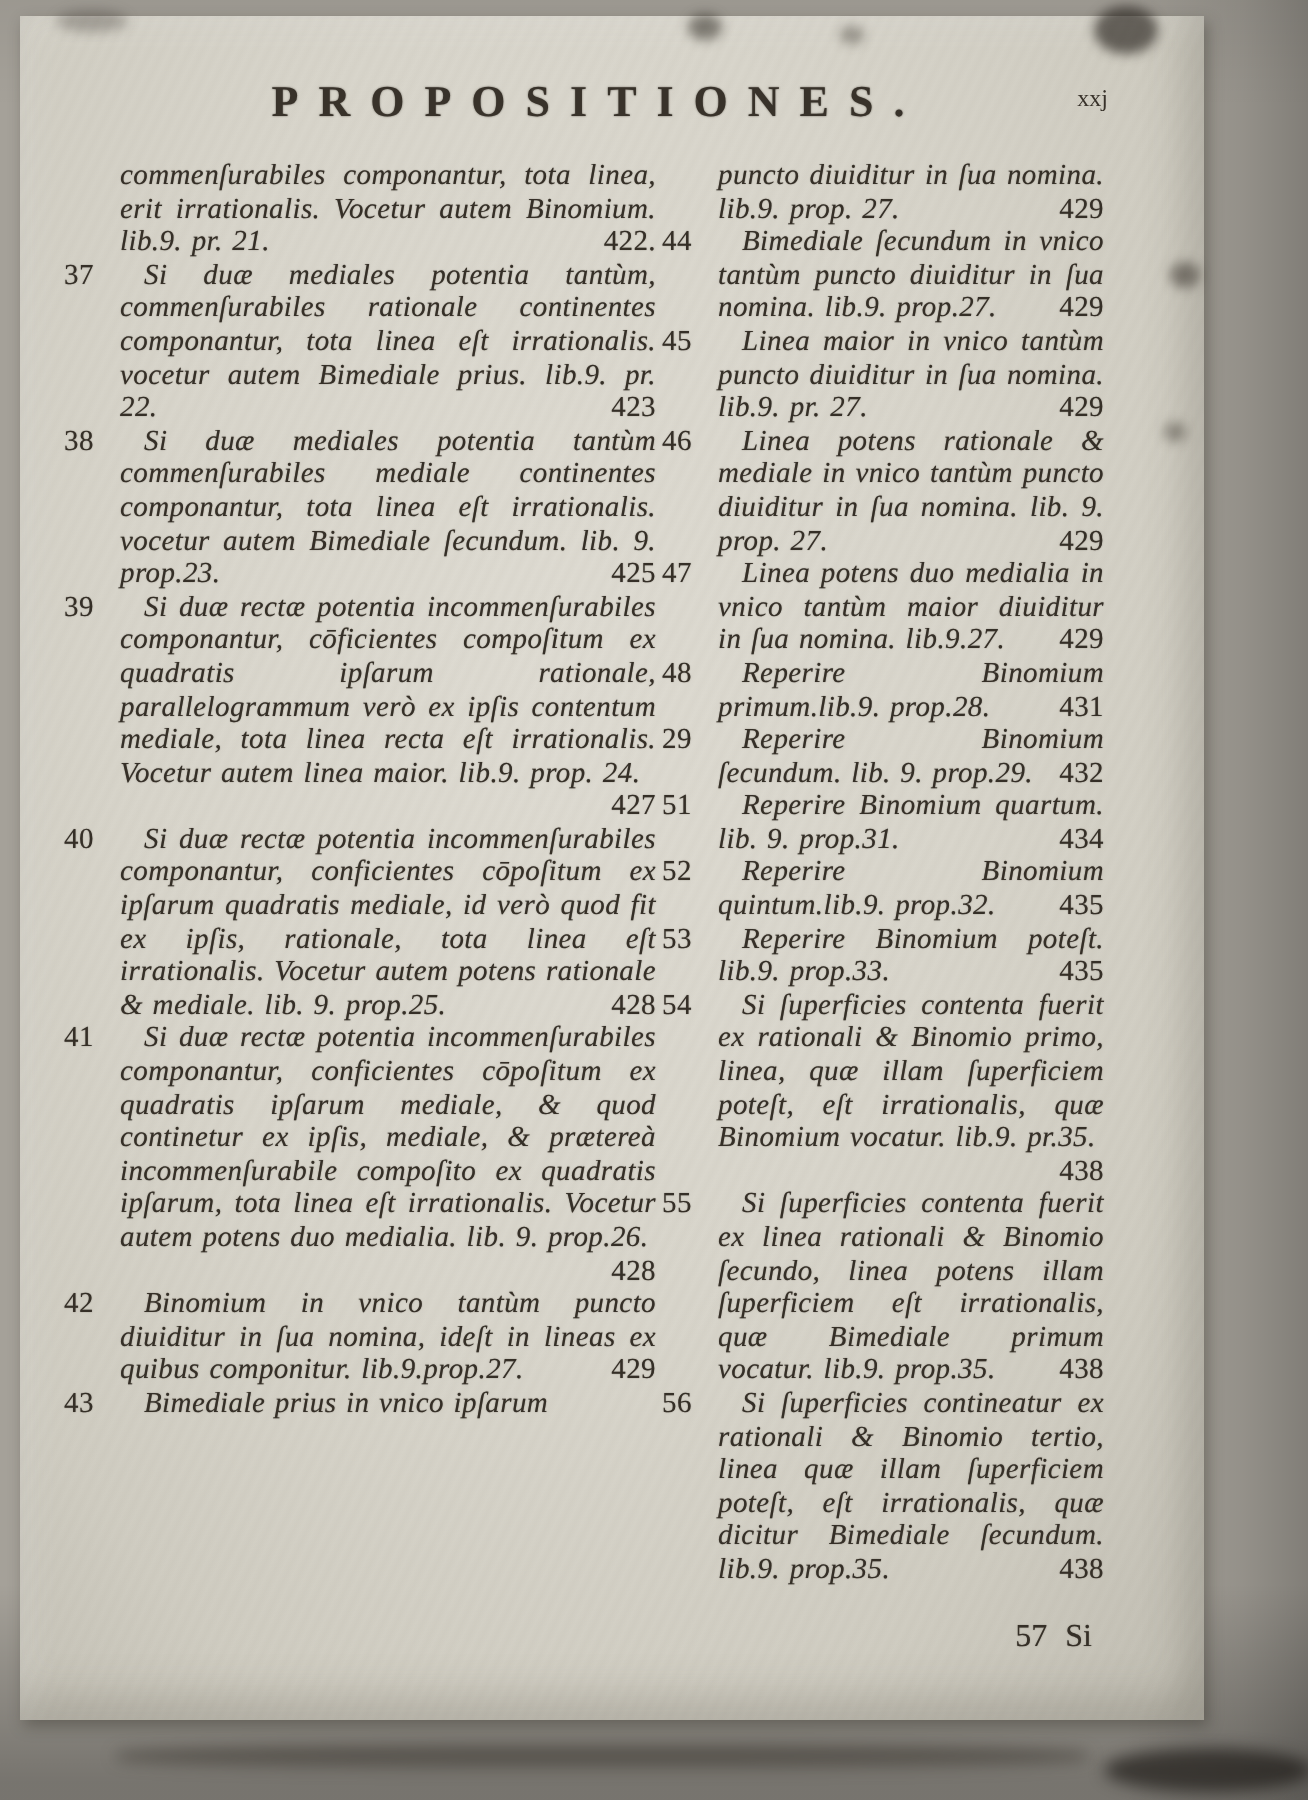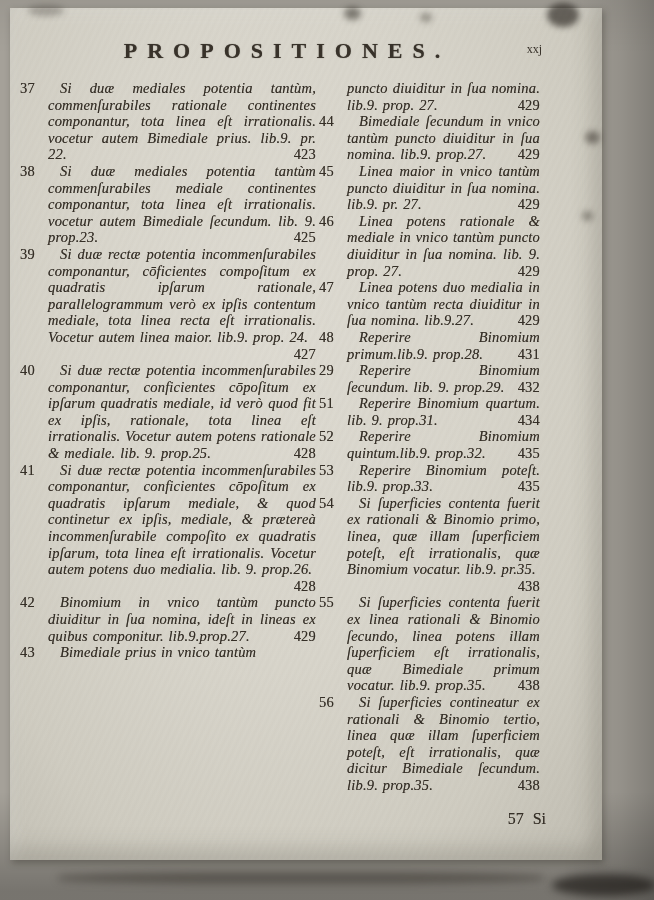--- a/index.html
+++ b/index.html
@@ -26,21 +26,21 @@
       repeating-linear-gradient(115deg, rgba(120,110,95,0.03) 0px, rgba(120,110,95,0) 3px, rgba(120,110,95,0.03) 6px),
       radial-gradient(ellipse at 45% 38%, #dedbd2 0%, #d8d5cb 45%, #cfccc1 75%, #c2bfb4 95%, #b3b0a5 100%);
     box-shadow:
       2px 3px 7px rgba(40,36,30,0.35),
       inset -8px -10px 22px rgba(90,85,75,0.28),
       inset 5px 5px 16px rgba(255,255,255,0.22);
     overflow: hidden;
   }
   .content {
     position: absolute;
-    left: 24px; top: 30px;
+    left: 36px; top: 30px;
     width: 506px;
   }
   .header { position: relative; height: 40px; }
   .title {
     display: block;
     text-align: center;
     font-size: 22px;
     font-weight: 600;
     letter-spacing: 10px;
     color: #38322a;
@@ -107,34 +107,35 @@
 
 <div class="scan">
   <div class="paper">
     <div class="content">
       <div class="header">
         <span class="title">PROPOSITIONES.</span>
         <span class="folio">xxj</span>
       </div>
       <div class="columns">
         <div class="col left" id="col-left">
+            <p class="entry cont"><span class="txt">commenſurabiles componantur, tota linea, erit irrationalis. Vocetur autem Binomium. lib.9. pr. 21.</span><span class="ref">422.</span></p>
             <p class="entry"><span class="num">37</span><span class="txt">Si duæ mediales potentia tantùm, commenſurabiles rationale continentes componantur, tota linea eſt irrationalis. vocetur autem Bimediale prius. lib.9. pr. 22.</span><span class="ref">423</span></p>
             <p class="entry"><span class="num">38</span><span class="txt">Si duæ mediales potentia tantùm commenſurabiles mediale continentes componantur, tota linea eſt irrationalis. vocetur autem Bimediale ſecundum. lib. 9. prop.23.</span><span class="ref">425</span></p>
             <p class="entry"><span class="num">39</span><span class="txt">Si duæ rectæ potentia incommenſurabiles componantur, cōficientes compoſitum ex quadratis ipſarum rationale, parallelogrammum verò ex ipſis contentum mediale, tota linea recta eſt irrationalis. Vocetur autem linea maior. lib.9. prop. 24.</span><span class="ref">427</span></p>
             <p class="entry"><span class="num">40</span><span class="txt">Si duæ rectæ potentia incommenſurabiles componantur, conficientes cōpoſitum ex ipſarum quadratis mediale, id verò quod fit ex ipſis, rationale, tota linea eſt irrationalis. Vocetur autem potens rationale &amp; mediale. lib. 9. prop.25.</span><span class="ref">428</span></p>
             <p class="entry"><span class="num">41</span><span class="txt">Si duæ rectæ potentia incommenſurabiles componantur, conficientes cōpoſitum ex quadratis ipſarum mediale, &amp; quod continetur ex ipſis, mediale, &amp; prætereà incommenſurabile compoſito ex quadratis ipſarum, tota linea eſt irrationalis. Vocetur autem potens duo medialia. lib. 9. prop.26.</span><span class="ref">428</span></p>
             <p class="entry"><span class="num">42</span><span class="txt">Binomium in vnico tantùm puncto diuiditur in ſua nomina, ideſt in lineas ex quibus componitur. lib.9.prop.27.</span><span class="ref">429</span></p>
-            <p class="entry"><span class="num">43</span><span class="txt">Bimediale prius in vnico tantùm</span></p>
+            <p class="entry"><span class="num">43</span><span class="txt">Bimediale prius in vnico ipſarum</span></p>
           </div>
         <div class="col right" id="col-right">
             <p class="entry cont"><span class="txt">puncto diuiditur in ſua nomina. lib.9. prop. 27.</span><span class="ref">429</span></p>
             <p class="entry"><span class="num">44</span><span class="txt">Bimediale ſecundum in vnico tantùm puncto diuiditur in ſua nomina. lib.9. prop.27.</span><span class="ref">429</span></p>
             <p class="entry"><span class="num">45</span><span class="txt">Linea maior in vnico tantùm puncto diuiditur in ſua nomina. lib.9. pr. 27.</span><span class="ref">429</span></p>
             <p class="entry"><span class="num">46</span><span class="txt">Linea potens rationale &amp; mediale in vnico tantùm puncto diuiditur in ſua nomina. lib. 9. prop. 27.</span><span class="ref">429</span></p>
-            <p class="entry"><span class="num">47</span><span class="txt">Linea potens duo medialia in vnico tantùm recta diuiditur in ſua nomina. lib.9.27.</span><span class="ref">429</span></p>
+            <p class="entry"><span class="num">47</span><span class="txt">Linea potens duo medialia in vnico tantùm maior diuiditur in ſua nomina. lib.9.27.</span><span class="ref">429</span></p>
             <p class="entry"><span class="num">48</span><span class="txt">Reperire Binomium primum.lib.9. prop.28.</span><span class="ref">431</span></p>
             <p class="entry"><span class="num">29</span><span class="txt">Reperire Binomium ſecundum. lib. 9. prop.29.</span><span class="ref">432</span></p>
             <p class="entry"><span class="num">51</span><span class="txt">Reperire Binomium quartum. lib. 9. prop.31.</span><span class="ref">434</span></p>
             <p class="entry"><span class="num">52</span><span class="txt">Reperire Binomium quintum.lib.9. prop.32.</span><span class="ref">435</span></p>
             <p class="entry"><span class="num">53</span><span class="txt">Reperire Binomium poteſt. lib.9. prop.33.</span><span class="ref">435</span></p>
             <p class="entry"><span class="num">54</span><span class="txt">Si ſuperficies contenta fuerit ex rationali &amp; Binomio primo, linea, quæ illam ſuperficiem poteſt, eſt irrationalis, quæ Binomium vocatur. lib.9. pr.35.</span><span class="ref">438</span></p>
             <p class="entry"><span class="num">55</span><span class="txt">Si ſuperficies contenta fuerit ex linea rationali &amp; Binomio ſecundo, linea potens illam ſuperficiem eſt irrationalis, quæ Bimediale primum vocatur. lib.9. prop.35.</span><span class="ref">438</span></p>
             <p class="entry"><span class="num">56</span><span class="txt">Si ſuperficies contineatur ex rationali &amp; Binomio tertio, linea quæ illam ſuperficiem poteſt, eſt irrationalis, quæ dicitur Bimediale ſecundum. lib.9. prop.35.</span><span class="ref">438</span></p>
           </div>
       </div>

